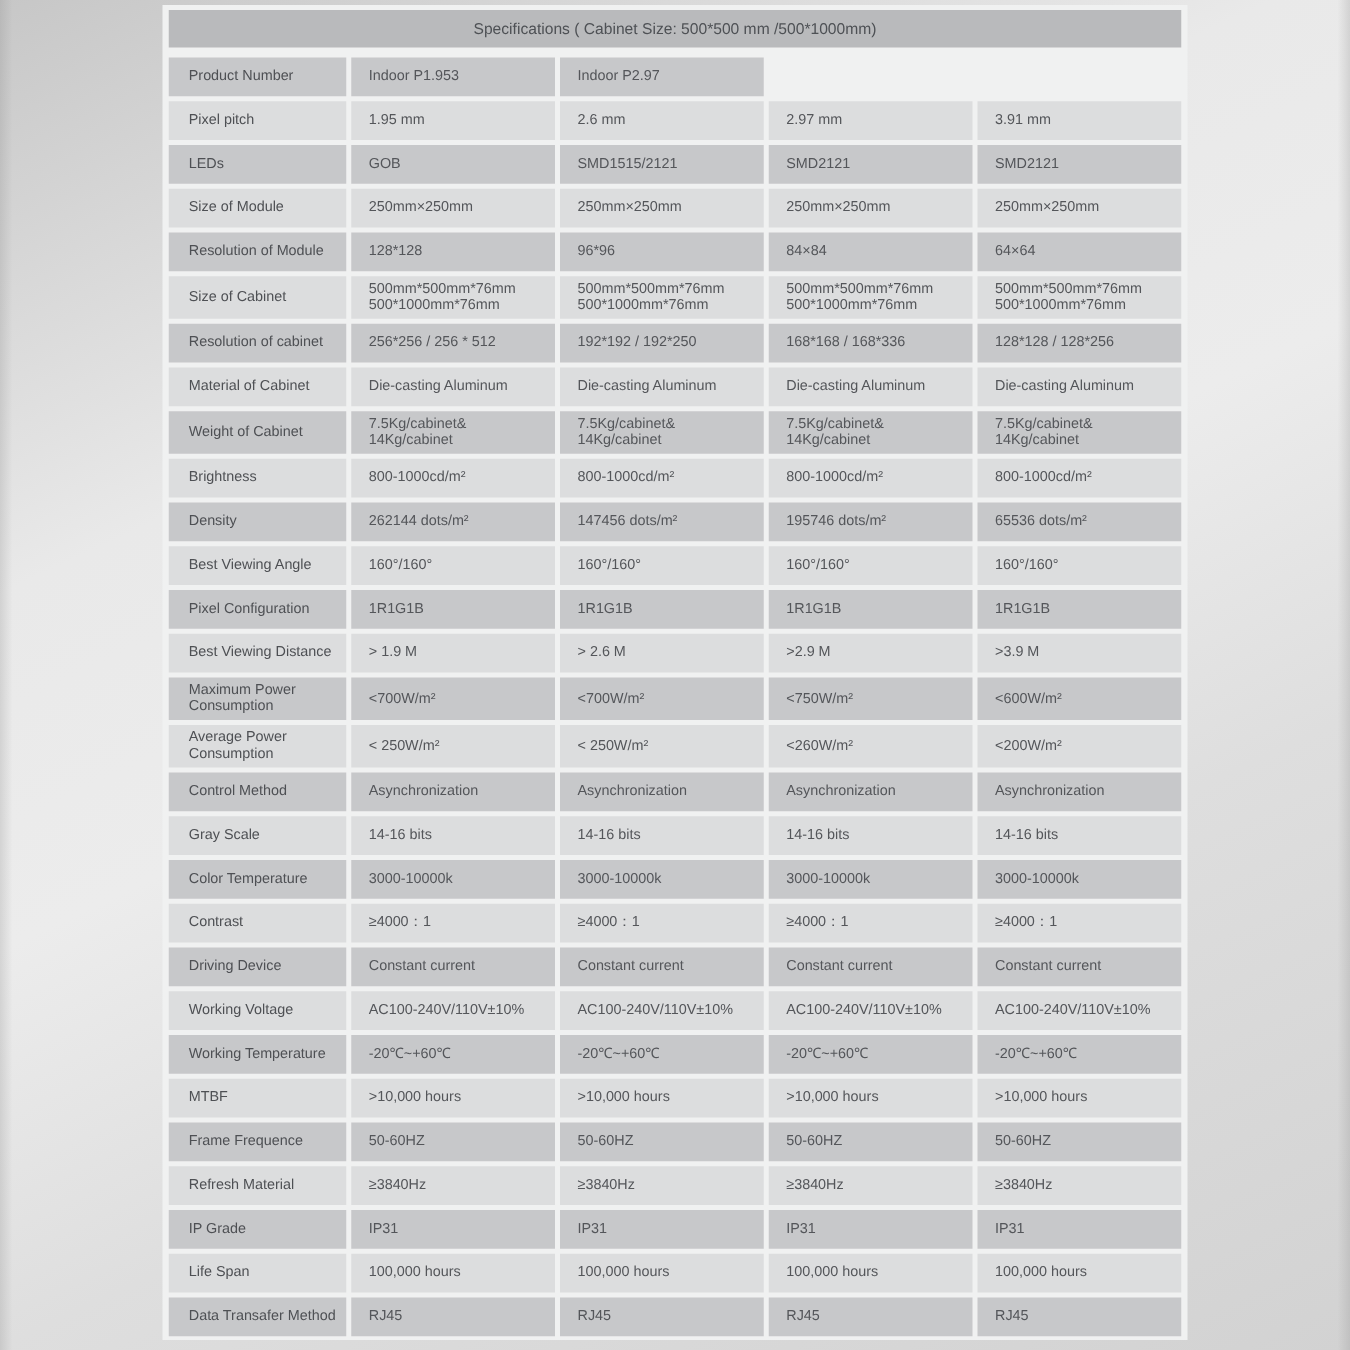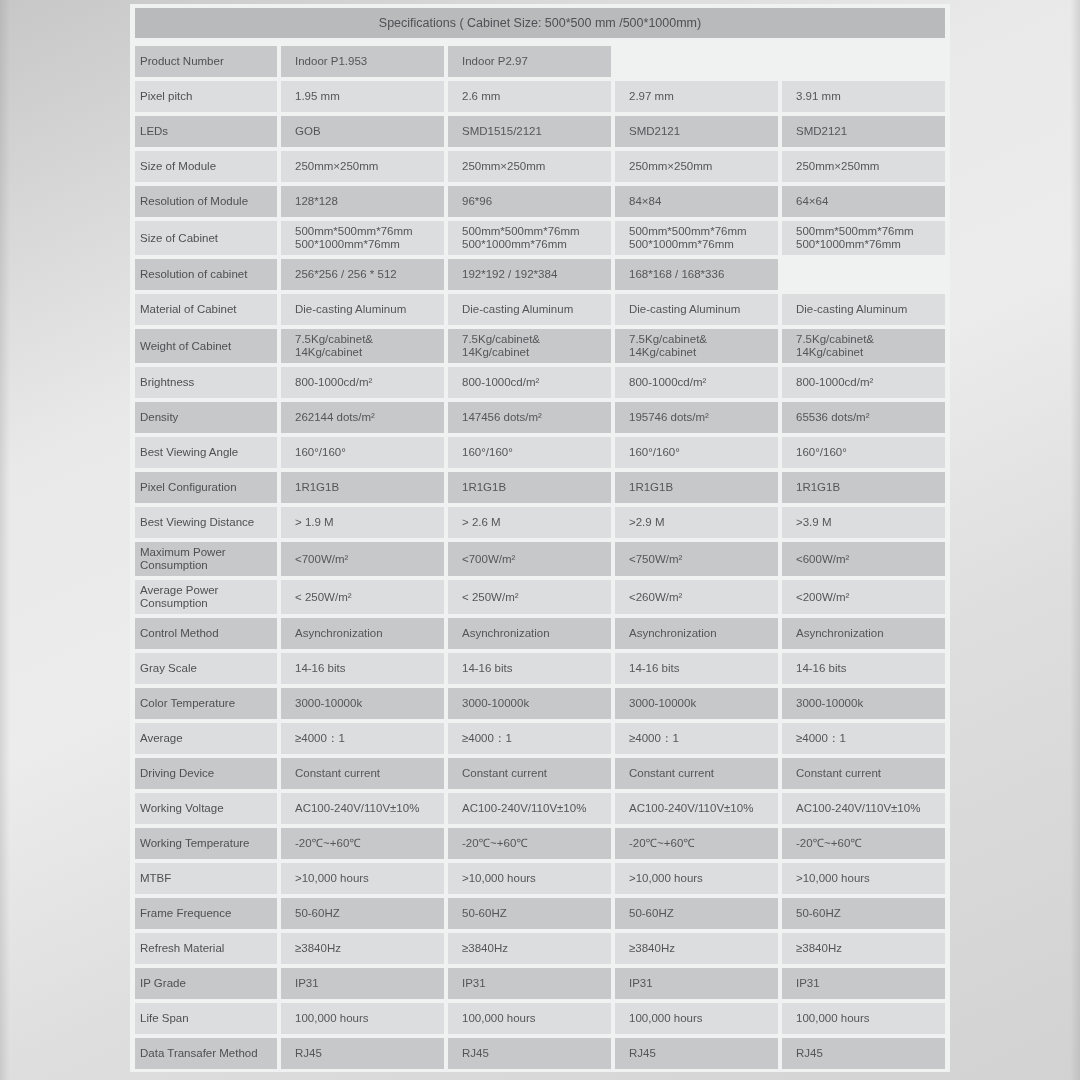--- a/index.html
+++ b/index.html
@@ -59,21 +59,21 @@
   .cell {
     display: flex;
     align-items: center;
     font-size: 11.5px;
     line-height: 13px;
     color: #54565a;
     white-space: pre-line;
     box-sizing: border-box;
     padding: 4px 4px 4px 14px;
   }
-  .cell.label { padding-left: 5px; color: #4e5054; }
+  .cell.label { padding-left: 16px; color: #4e5054; }
   .row-dark  .cell { background: #c7c8ca; }
   .row-light .cell { background: #dcddde; }
 </style>
 </head>
 <body>
 
 <div class="stage">
   <div class="table-panel">
     <div class="title-bar">Specifications ( Cabinet Size: 500*500 mm /500*1000mm)</div>
     <div id="spec-table">
@@ -123,22 +123,23 @@
 500*1000mm*76mm</div>
     <div class="cell">500mm*500mm*76mm
 500*1000mm*76mm</div>
     <div class="cell">500mm*500mm*76mm
 500*1000mm*76mm</div>
   </div>
 
   <div class="spec-row row-dark">
     <div class="cell label">Resolution of cabinet</div>
     <div class="cell">256*256 / 256 * 512</div>
-    <div class="cell">192*192 / 192*384</div>
+    <div class="cell">192*192 / 192*250</div>
     <div class="cell">168*168 / 168*336</div>
+    <div class="cell">128*128 / 128*256</div>
   </div>
 
   <div class="spec-row row-light">
     <div class="cell label">Material of Cabinet</div>
     <div class="cell">Die-casting Aluminum</div>
     <div class="cell">Die-casting Aluminum</div>
     <div class="cell">Die-casting Aluminum</div>
     <div class="cell">Die-casting Aluminum</div>
   </div>
 
@@ -230,21 +231,21 @@
 
   <div class="spec-row row-dark">
     <div class="cell label">Color Temperature</div>
     <div class="cell">3000-10000k</div>
     <div class="cell">3000-10000k</div>
     <div class="cell">3000-10000k</div>
     <div class="cell">3000-10000k</div>
   </div>
 
   <div class="spec-row row-light">
-    <div class="cell label">Average</div>
+    <div class="cell label">Contrast</div>
     <div class="cell">≥4000：1</div>
     <div class="cell">≥4000：1</div>
     <div class="cell">≥4000：1</div>
     <div class="cell">≥4000：1</div>
   </div>
 
   <div class="spec-row row-dark">
     <div class="cell label">Driving Device</div>
     <div class="cell">Constant current</div>
     <div class="cell">Constant current</div>

